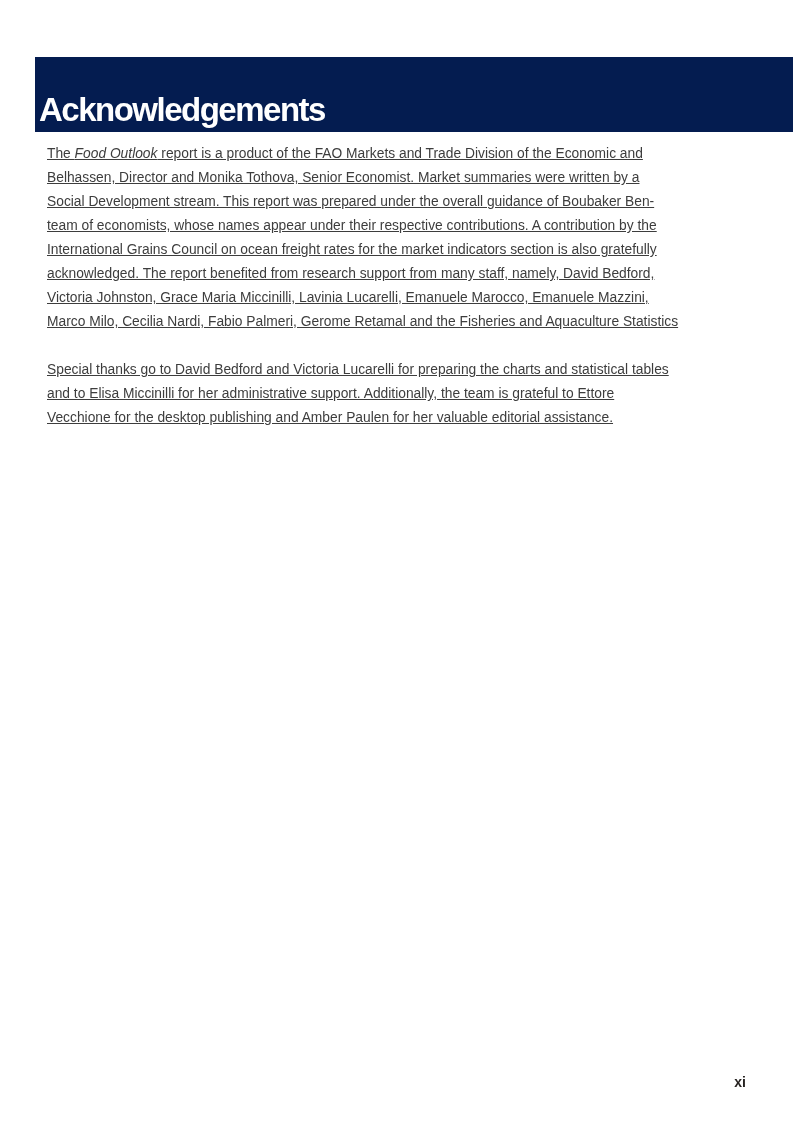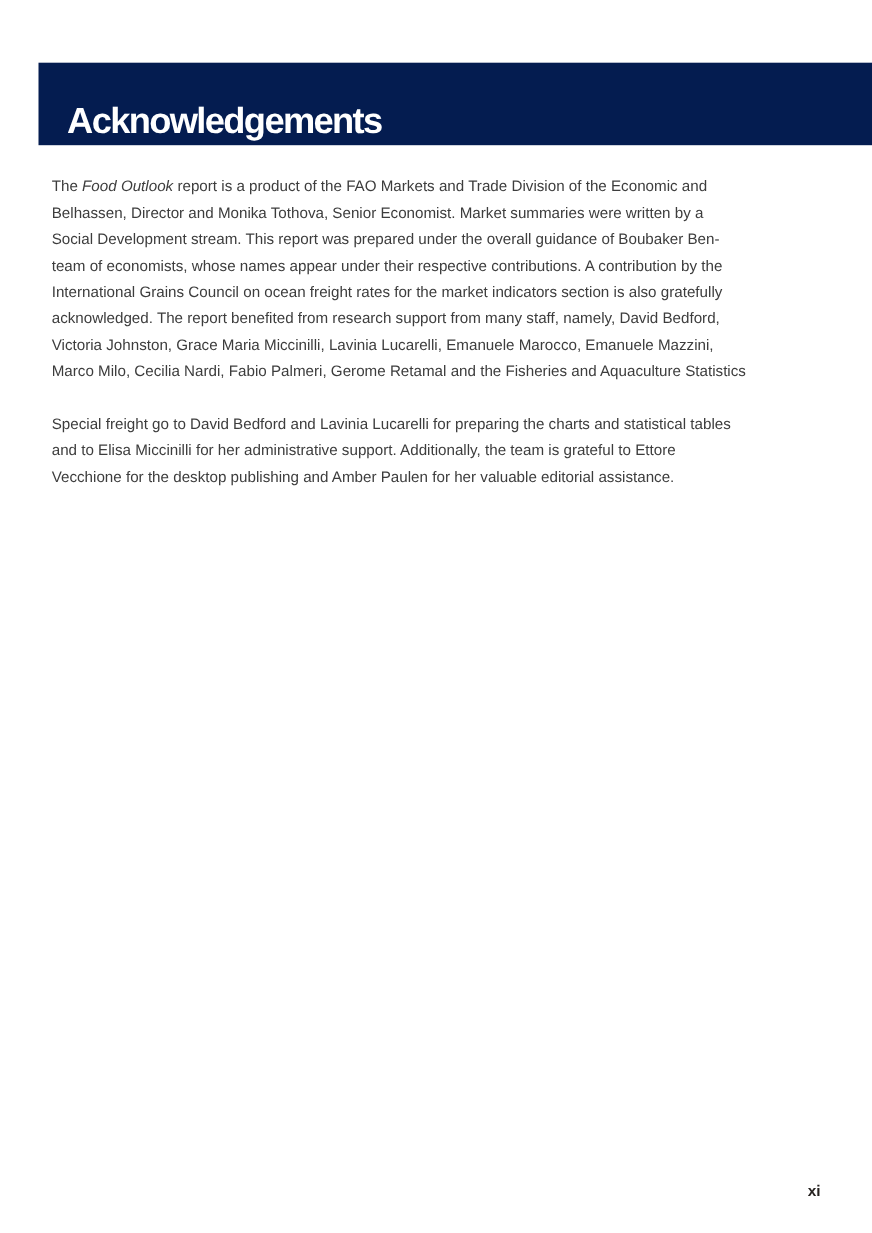--- a/index.html
+++ b/index.html
@@ -19,34 +19,35 @@
     left: 35px;
     top: 57px;
     right: 0;
     height: 75px;
     background: var(--header-bg, #041C50);
     display: flex;
     align-items: flex-end;
   }
   .page-title {
     margin: 0;
-    padding: 0 0 4px 26px;
+    padding: 0 0 4px 4px;
     color: var(--title-color, #ffffff);
     font-size: 33px;
     font-weight: 700;
     letter-spacing: -1.5px;
     line-height: 1.05;
   }
   .body-text {
     position: absolute;
     left: 47px;
-    top: 158px;
+    top: 142px;
     width: 700px;
     color: var(--body-color, #3d3d3d);
     font-size: 13.8px;
+    text-decoration: underline;
   }
   .paragraph {
     margin: 0 0 24px 0;
   }
   .paragraph-line {
     line-height: 24px;
     white-space: nowrap;
   }
   .run-italic {
     font-style: italic;
@@ -73,19 +74,19 @@
       <div class="paragraph-line"><span class="run-normal">The </span><span class="run-italic">Food Outlook</span><span class="run-normal"> report is a product of the FAO Markets and Trade Division of the Economic and</span></div>
       <div class="paragraph-line"><span class="run-normal">Belhassen, Director and Monika Tothova, Senior Economist. Market summaries were written by a</span></div>
       <div class="paragraph-line"><span class="run-normal">Social Development stream. This report was prepared under the overall guidance of Boubaker Ben-</span></div>
       <div class="paragraph-line"><span class="run-normal">team of economists, whose names appear under their respective contributions. A contribution by the</span></div>
       <div class="paragraph-line"><span class="run-normal">International Grains Council on ocean freight rates for the market indicators section is also gratefully</span></div>
       <div class="paragraph-line"><span class="run-normal">acknowledged. The report benefited from research support from many staff, namely, David Bedford,</span></div>
       <div class="paragraph-line"><span class="run-normal">Victoria Johnston, Grace Maria Miccinilli, Lavinia Lucarelli, Emanuele Marocco, Emanuele Mazzini,</span></div>
       <div class="paragraph-line"><span class="run-normal">Marco Milo, Cecilia Nardi, Fabio Palmeri, Gerome Retamal and the Fisheries and Aquaculture Statistics</span></div>
     </div>
     <div class="paragraph">
-      <div class="paragraph-line"><span class="run-normal">Special freight go to David Bedford and Lavinia Lucarelli for preparing the charts and statistical tables</span></div>
+      <div class="paragraph-line"><span class="run-normal">Special thanks go to David Bedford and Victoria Lucarelli for preparing the charts and statistical tables</span></div>
       <div class="paragraph-line"><span class="run-normal">and to Elisa Miccinilli for her administrative support. Additionally, the team is grateful to Ettore</span></div>
       <div class="paragraph-line"><span class="run-normal">Vecchione for the desktop publishing and Amber Paulen for her valuable editorial assistance.</span></div>
     </div>
   </div>
 
 <div class="page-number">xi</div>
 
 </body></html>

